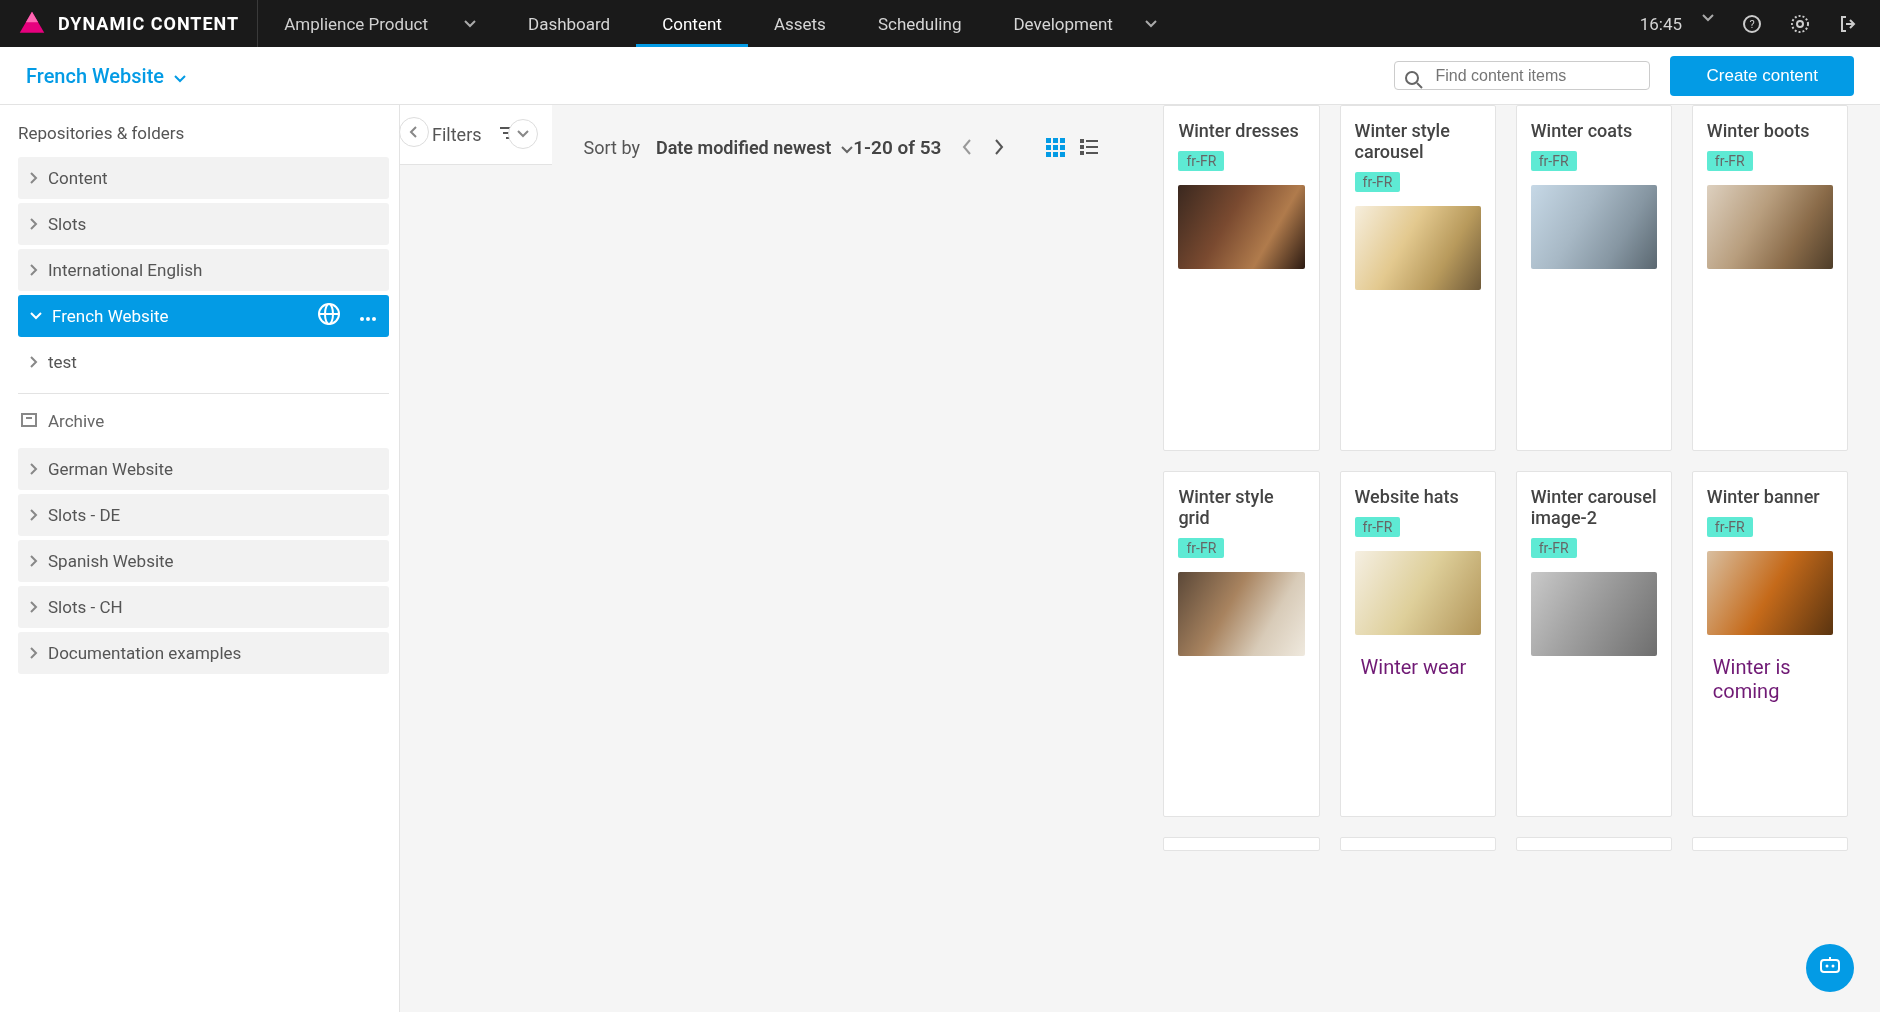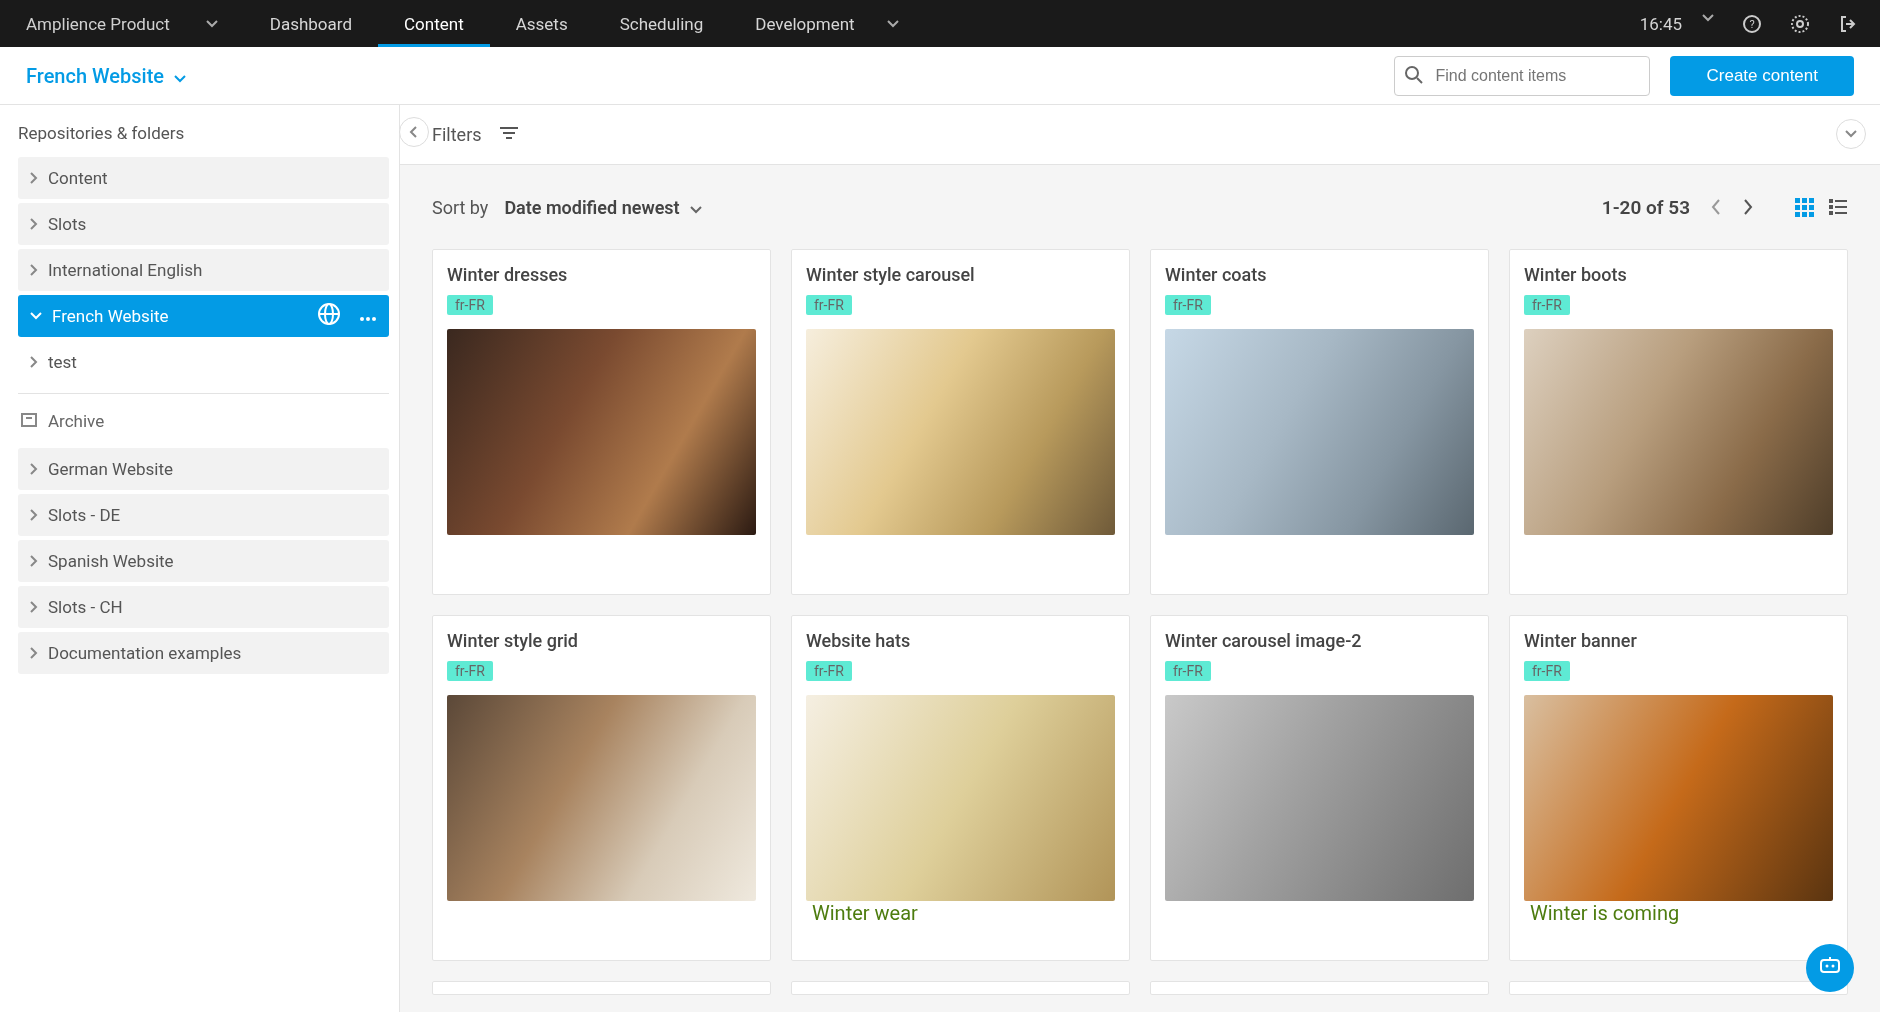--- a/index.html
+++ b/index.html
@@ -20,37 +20,37 @@
     .top-right { display: flex; align-items: center; gap: 28px; padding-right: 22px; color: #d4d4d4; }
     .top-time { display:flex; align-items:flex-start; gap:20px; cursor:pointer; }
     .ticon { cursor:pointer; display:flex; }
     .chev svg, .ticon svg { display:block; }
 
     
     .subheader { height: 58px; background: #fff; border-bottom: 1px solid #e3e3e3; display: flex; align-items: center; padding: 0 26px; gap: 20px; }
     .site-drop { color: #039be5; font-size: 20px; font-weight: 500; display:flex; align-items:center; gap:10px; cursor:pointer; }
     .sub-spacer { flex:1; }
     .search-wrap { position: relative; }
-    .search-wrap input { width: 256px; height: 40px; border:1px solid #ccc; border-radius: 4px; padding: 0 12px 0 40px; font-size: 16px; color:#555; }
+    .search-wrap input { width: 256px; height: 29px; border:1px solid #ccc; border-radius: 4px; padding: 0 12px 0 40px; font-size: 16px; color:#555; }
     .search-wrap .sicon { position:absolute; left:10px; top:9px; color:#666; }
     .create-btn { background:#039be5; color:#fff; border:none; border-radius:4px; height:40px; padding:0 36px; font-size:17px; font-weight:500; cursor:pointer; }
 
     
     .main { display:flex; height: calc(100% - 105px); }
     .sidebar { width: 400px; background:#fff; border-right:1px solid #e3e3e3; padding: 18px 10px 0 18px; overflow:auto; }
     .side-title { font-size:17px; color:#555; margin-bottom: 14px; }
     .tree-item { display:flex; align-items:center; height:42px; padding:0 12px; border-radius:3px; margin-bottom:4px; background:#f2f2f2; cursor:pointer; color:#555; font-size:17px; gap:10px; }
     .tree-item.active { background:#039be5; color:#fff; }
     .tree-item .chev-r svg { display:block; }
     .tree-item.active .globe { margin-left:auto; }
     .tree-item.active .dots { margin-left:8px; }
     .tree-sep { border-top:1px solid #e3e3e3; margin:10px 0; }
     .archive-row { display:flex; align-items:center; gap:10px; color:#666; font-size:17px; padding:6px 6px 6px 2px; margin-bottom:10px; }
 
-    .content { flex:1; display:flex; flex-direction:column; position:relative; }
+    .content { flex:1; display:flex; position:relative; }
     .filters-bar { height:60px; background:#fff; border-bottom:1px solid #e3e3e3; display:flex; align-items:center; padding:0 32px; gap:16px; color:#555; font-size:18px; position:relative; }
     .collapse-handle { position:absolute; left:-1px; top:12px; width:30px; height:30px; border:1px solid #ddd; border-radius:50%; background:#fff; display:flex; align-items:center; justify-content:center; cursor:pointer; }
     .filters-bar .expand-circle { position:absolute; right:14px; top:14px; width:30px; height:30px; border:1px solid #ddd; border-radius:50%; background:#fff; display:flex; align-items:center; justify-content:center; cursor:pointer; color:#555; }
 
     .sort-bar { height:84px; display:flex; align-items:center; padding:0 32px; color:#555; font-size:18px; background:#f5f5f5; }
     .sort-bar .sort-label { margin-right:16px; }
     .sort-bar .sort-value { font-weight:600; color:#444; margin-right:10px; }
     .sort-bar .spacer { flex:1; }
     .sort-bar .pager { display:flex; align-items:center; gap:20px; margin-right:40px; }
     .pager-info { font-weight:600; color:#444; font-size:19px; }
@@ -58,39 +58,48 @@
     .view-toggle { display:flex; gap:14px; }
     .view-btn { cursor:pointer; display:flex; }
     .view-btn.active svg rect, .view-btn.active svg path { fill:#039be5; }
     
     .grid-area { flex:1; overflow:auto; padding:0 32px 20px 32px; }
     .cards { display:grid; grid-template-columns: repeat(4, 1fr); gap:20px; }
     .card { background:#fff; border:1px solid #e3e3e3; border-radius:2px; padding:14px; display:flex; flex-direction:column; min-height:346px; cursor:pointer; }
     .card-title { font-size:18px; color:#444; font-weight:500; margin-bottom:10px; }
     .card-badge { display:inline-block; background:#5eead4; color:#666; font-size:14px; padding:2px 8px; border-radius:2px; margin-bottom:14px; align-self:flex-start; }
     .card-thumb { flex:0 0 auto; width:100%; aspect-ratio: 1.5; border-radius:2px; background:#888; display:block; }
-    .card-caption { font-size:20px; color:#4d7c0f; padding-left:6px; }
+    .card-caption { font-size:20px; color:#701a75; margin-top:20px; padding-left:6px; }
     .row3 .card { min-height:20px; }
 
     .chat-fab { position:absolute; right:26px; bottom:20px; width:48px; height:48px; border-radius:50%; background:#039be5; display:flex; align-items:center; justify-content:center; cursor:pointer; color:#fff; }
 
     
     .th-0 { background: linear-gradient(120deg,#3a281f 0%,#7a4a30 40%,#b07b4c 70%,#2b1a12 100%); }
     .th-1 { background: linear-gradient(120deg,#f6eedd 0%,#e3c98f 40%,#b89a5c 70%,#6f5a39 100%); }
     .th-2 { background: linear-gradient(120deg,#c6d8e6 0%,#a7b8c5 40%,#8696a2 70%,#5a6770 100%); }
     .th-3 { background: linear-gradient(120deg,#ddd0bf 0%,#b89e7e 40%,#8a6b49 70%,#4e3d29 100%); }
     .th-4 { background: linear-gradient(120deg,#5b4838 0%,#a8835f 40%,#d8cbb8 70%,#efe9de 100%); }
     .th-5 { background: linear-gradient(120deg,#f5efe2 0%,#decf9a 50%,#b19458 100%); }
     .th-6 { background: linear-gradient(120deg,#c9c9c9 0%,#a3a3a3 40%,#6e6e6e 100%); }
     .th-7 { background: linear-gradient(120deg,#d9bfa0 0%,#c56a1a 50%,#5a3410 100%); }
   </style>
 </head>
 <body>
 
 <div class="topbar">
+  <div class="logo-wrap">
+    <span class="logo-mark">
+      <svg viewBox="0 0 32 32" width="28" height="28">
+          <polygon points="16,2 30,26 2,26" fill="#e6007e"></polygon>
+          <polygon points="16,2 23,14 9,14" fill="#ff66b3"></polygon>
+        </svg>
+    </span>
+    <span class="logo-text">DYNAMIC CONTENT</span>
+  </div>
   <div class="product-drop">
     <span>Amplience Product</span>
     <span class="chev">
         <svg width="12" height="8">
           <path d="M1 1l5 5 5-5" stroke="#aaa" stroke-width="2" fill="none"></path>
         </svg>
       </span>
   </div>
   <div class="topnav">
     <div class="topnav-item">

